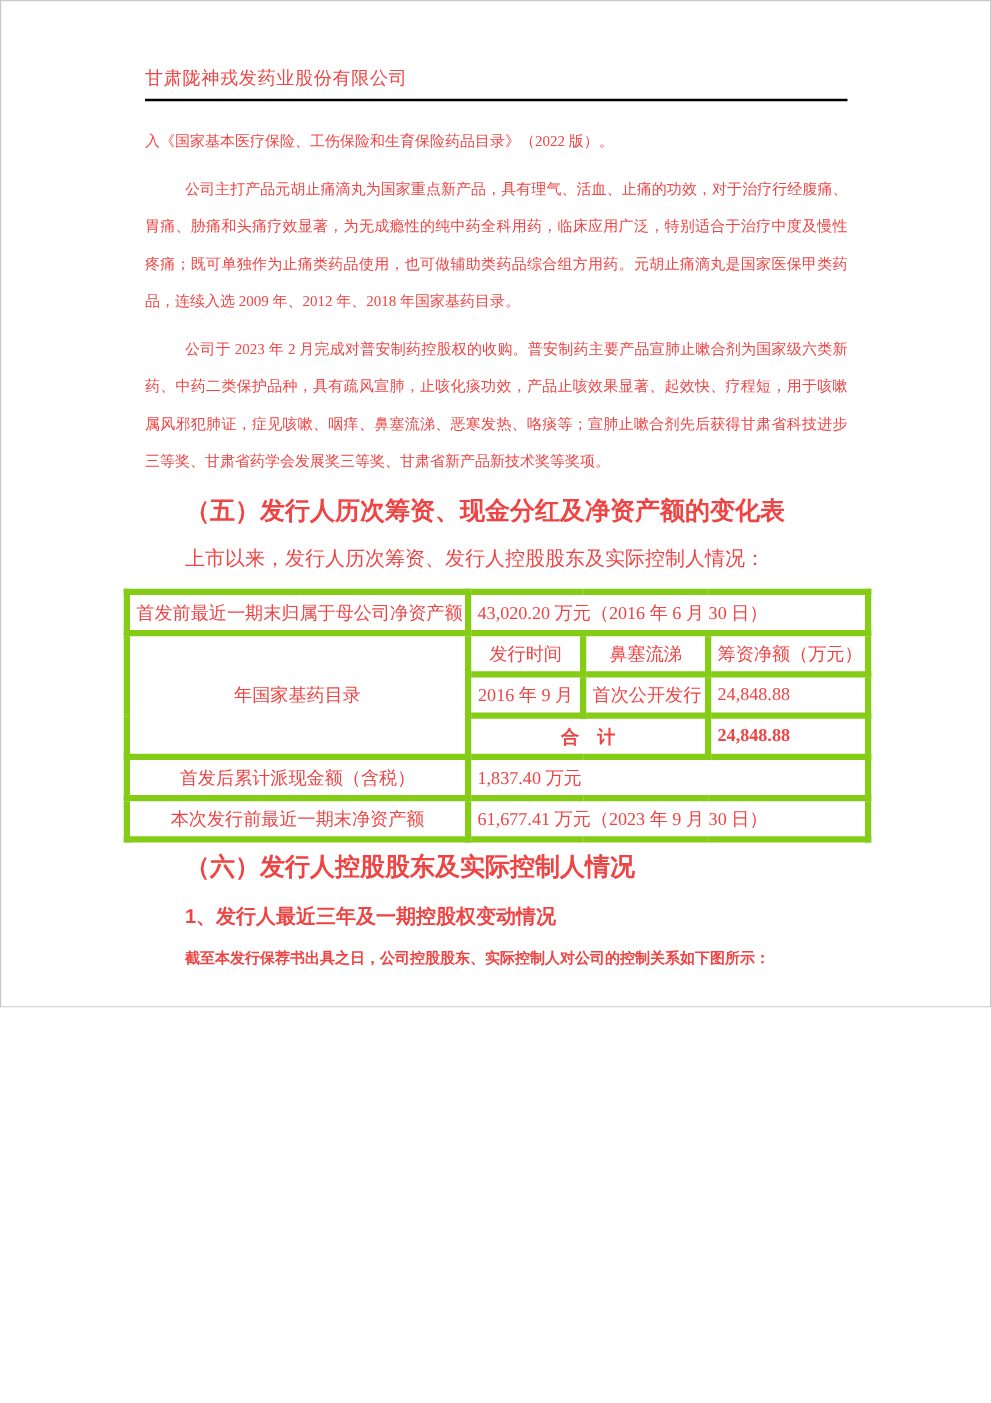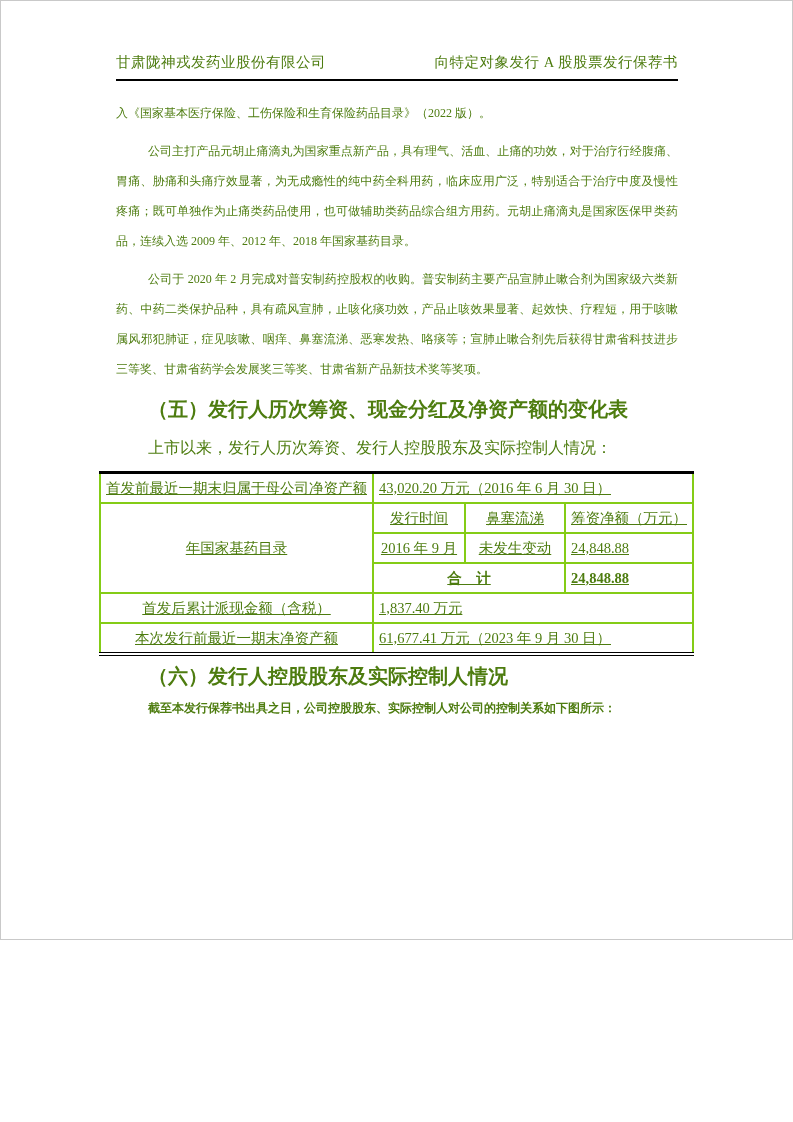--- a/index.html
+++ b/index.html
@@ -1,23 +1,23 @@
 <!DOCTYPE html>
 <html><head>
 <meta charset="utf-8">
 <style>
   html,body{margin:0;padding:0;background:#ffffff;}
   .page{
     position:relative;
-    width:793px;height:940px;
+    width:793px;height:806px;
     box-sizing:border-box;
     background:#ffffff;
     border:1px solid #c9c9c9;
     font-family:"Liberation Serif","DejaVu Serif",serif;
-    color:#4d7c0f;
+    color:#ef4444;
     overflow:hidden;
   }
   .content{margin:0 114px 0 115px;}
   .page-header{
     display:flex;justify-content:space-between;align-items:flex-end;
     padding-top:52px;padding-bottom:7px;
     border-bottom:2px solid #000;
     font-size:14.5px;letter-spacing:0.5px;
   }
   .para{
@@ -36,26 +36,25 @@
   table.fin{
     border-collapse:collapse;
     width:593px;
     margin:10px 0 0 -17px;
     table-layout:fixed;
     font-size:14.5px;
     border-top:3px solid #000;
     border-bottom:4px double #000;
   }
   table.fin td{
-    border:2px solid #84cc16;
+    border:5px solid #84cc16;
     height:26px;
     padding:1px 5px;
     overflow:hidden;
     white-space:nowrap;
-    text-decoration:underline;
   }
   td.c{text-align:center;}
   td.r{}
   td.bold{font-weight:bold;}
   .h6-block{margin-top:7px;}
   .sub-heading{
     font-family:"Liberation Sans","DejaVu Sans",sans-serif;
     font-weight:bold;font-size:16px;line-height:26px;
     text-indent:32px;margin:14px 0 0 0;
   }
@@ -67,28 +66,27 @@
   }
 </style>
 </head>
 <body>
 
 <div class="page">
   <div class="content">
 
     <div class="page-header">
       <span>甘肃陇神戎发药业股份有限公司</span>
-      <span>向特定对象发行 A 股股票发行保荐书</span>
     </div>
 
     <p class="para p-first">入《国家基本医疗保险、工伤保险和生育保险药品目录》（2022 版）。</p>
 
     <p class="para indent">公司主打产品元胡止痛滴丸为国家重点新产品，具有理气、活血、止痛的功效，对于治疗行经腹痛、胃痛、胁痛和头痛疗效显著，为无成瘾性的纯中药全科用药，临床应用广泛，特别适合于治疗中度及慢性疼痛；既可单独作为止痛类药品使用，也可做辅助类药品综合组方用药。元胡止痛滴丸是国家医保甲类药品，连续入选 2009 年、2012 年、2018 年国家基药目录。</p>
 
-    <p class="para indent">公司于 2020 年 2 月完成对普安制药控股权的收购。普安制药主要产品宣肺止嗽合剂为国家级六类新药、中药二类保护品种，具有疏风宣肺，止咳化痰功效，产品止咳效果显著、起效快、疗程短，用于咳嗽属风邪犯肺证，症见咳嗽、咽痒、鼻塞流涕、恶寒发热、咯痰等；宣肺止嗽合剂先后获得甘肃省科技进步三等奖、甘肃省药学会发展奖三等奖、甘肃省新产品新技术奖等奖项。</p>
+    <p class="para indent">公司于 2023 年 2 月完成对普安制药控股权的收购。普安制药主要产品宣肺止嗽合剂为国家级六类新药、中药二类保护品种，具有疏风宣肺，止咳化痰功效，产品止咳效果显著、起效快、疗程短，用于咳嗽属风邪犯肺证，症见咳嗽、咽痒、鼻塞流涕、恶寒发热、咯痰等；宣肺止嗽合剂先后获得甘肃省科技进步三等奖、甘肃省药学会发展奖三等奖、甘肃省新产品新技术奖等奖项。</p>
 
     <div class="sec-heading">（五）发行人历次筹资、现金分红及净资产额的变化表</div>
 
     <div class="intro">上市以来，发行人历次筹资、发行人控股股东及实际控制人情况：</div>
 
     <table class="fin">
       <colgroup>
         <col style="width:273px">
           <col style="width:92px">
           <col style="width:100px">
@@ -100,38 +98,39 @@
         <td class="r" colspan="3">43,020.20 万元（2016 年 6 月 30 日）</td>
       </tr>
       <tr>
         <td class="c" rowspan="3">年国家基药目录</td>
         <td class="c">发行时间</td>
         <td class="c">鼻塞流涕</td>
         <td class="c">筹资净额（万元）</td>
       </tr>
       <tr>
         <td class="c">2016 年 9 月</td>
-        <td class="c">未发生变动</td>
+        <td class="c">首次公开发行</td>
         <td class="r">24,848.88</td>
       </tr>
       <tr>
         <td class="c bold" colspan="2">合　计</td>
         <td class="r bold">24,848.88</td>
       </tr>
       <tr>
         <td class="c">首发后累计派现金额（含税）</td>
         <td class="r" colspan="3">1,837.40 万元</td>
       </tr>
       <tr>
         <td class="c">本次发行前最近一期末净资产额</td>
         <td class="r" colspan="3">61,677.41 万元（2023 年 9 月 30 日）</td>
       </tr>
     </tbody>
       </table>
 
     <div class="h6-block">
       <div class="sec-heading" style="margin-top:0">（六）发行人控股股东及实际控制人情况</div>
+      <div class="sub-heading">1、发行人最近三年及一期控股权变动情况</div>
       <p class="para indent sub-para2">截至本发行保荐书出具之日，公司控股股东、实际控制人对公司的控制关系如下图所示：</p>
     </div>
 
   </div>
 
 </div>
 
 </body></html>

